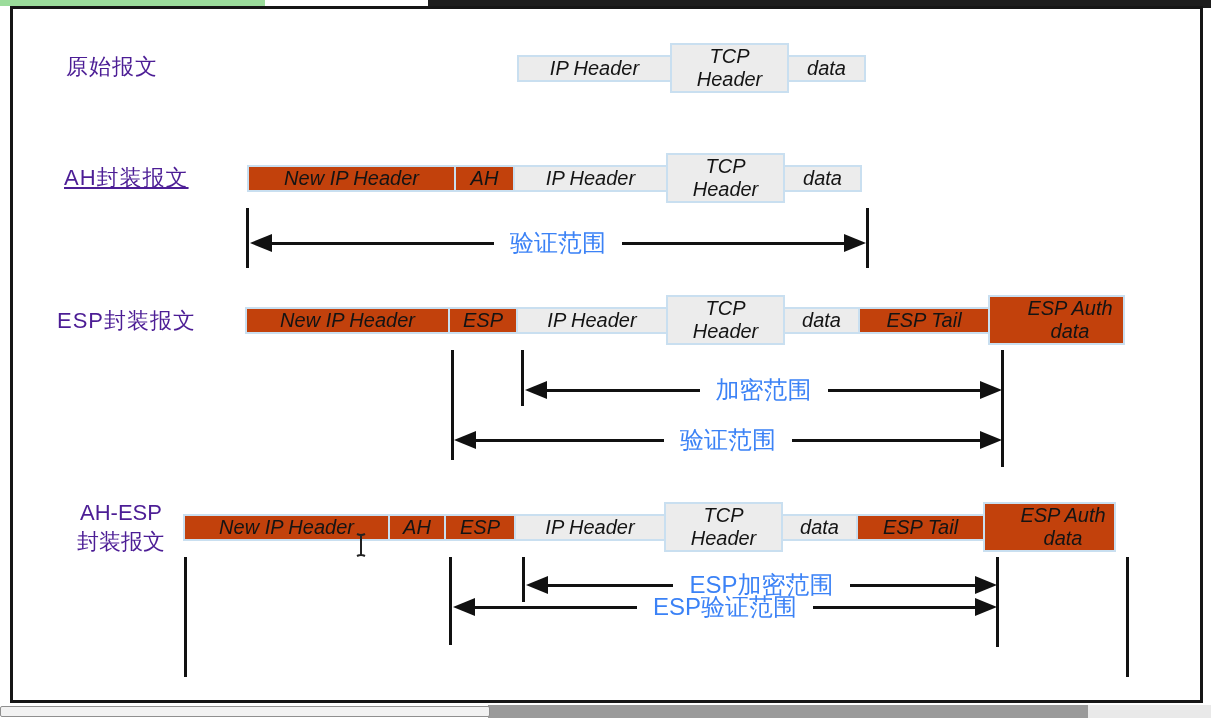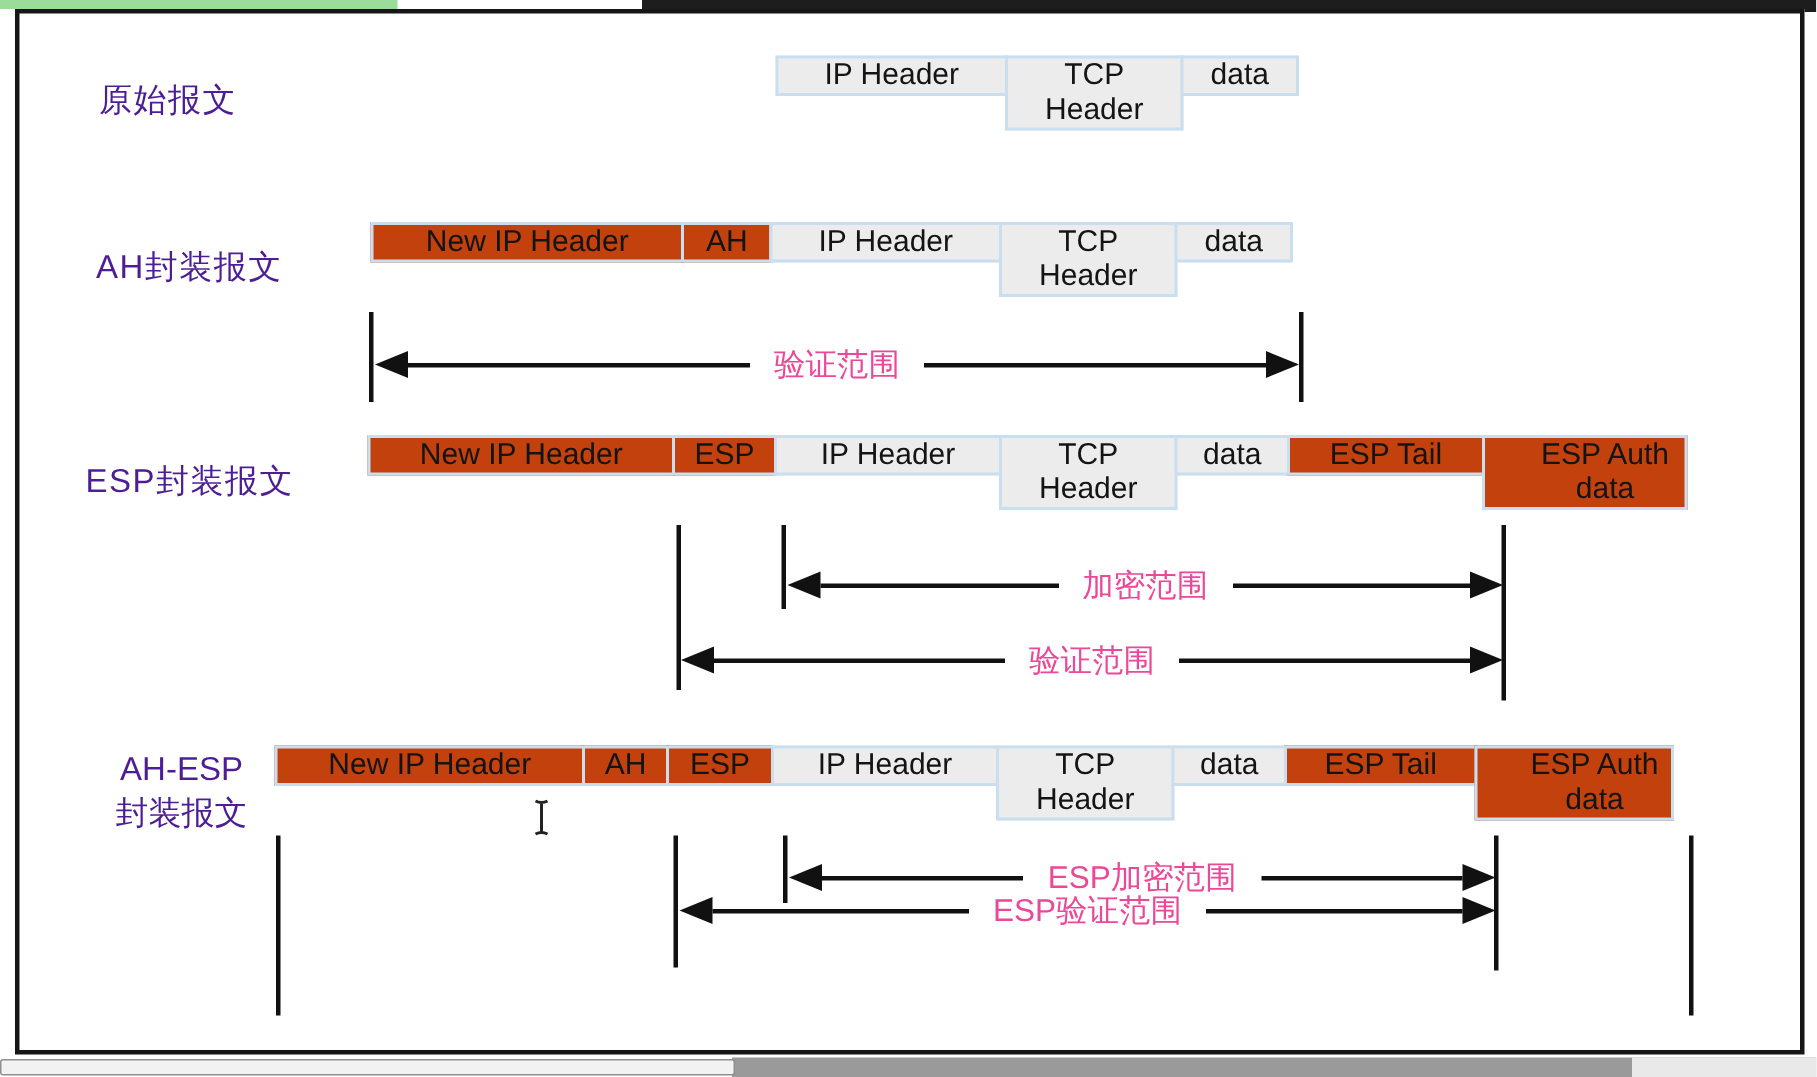--- a/index.html
+++ b/index.html
@@ -10,21 +10,21 @@
   .frame{left:10px;top:6px;width:1193px;height:697px;border:3px solid #161616;
          box-sizing:border-box;background:#fff;}
   .strip-green{left:0;top:0;width:265px;height:6px;background:#9bdc9b;}
   .strip-dark{left:428px;top:0;width:783px;height:8px;background:#1d1d1d;}
   
   .bottom-gray{left:488px;top:705px;width:723px;height:13px;background:#9a9a9a;}
   .bottom-light-right{left:1088px;top:705px;width:123px;height:13px;background:#e9e9e9;}
   .scroll-thumb{left:0;top:706px;width:490px;height:11px;background:#f2f2f2;
                 border:1px solid #8f8f8f;border-radius:2px;box-sizing:border-box;}
   
-  .prow{display:flex;align-items:flex-start;}
+  .prow{display:flex;align-items:center;font-style:italic;}
   .cell{box-sizing:border-box;border:2px solid #c9dff0;margin-left:-2px;
         display:flex;align-items:center;justify-content:center;text-align:center;
         font-size:20px;line-height:1.15;color:#141414;}
   .cell:first-child{margin-left:0;}
   .cell.orange{background:#c2410c;}
   .cell.gray{background:#ececec;}
   .cell .t{display:block;}
   .cell .t.narrow{max-width:88px;}
   .cell .t.narrow2{max-width:104px;margin-left:27px;}
   
@@ -32,21 +32,21 @@
   .rlabel.two{text-align:center;line-height:1.32;letter-spacing:0;}
   
   .vline{width:3px;background:#111;}
   
   .range{display:flex;align-items:center;height:30px;}
   .range .line{flex:1;height:3px;background:#111;}
   .range .tri-l{width:0;height:0;border-top:9px solid transparent;
                 border-bottom:9px solid transparent;border-right:22px solid #111;}
   .range .tri-r{width:0;height:0;border-top:9px solid transparent;
                 border-bottom:9px solid transparent;border-left:22px solid #111;}
-  .range .lbl{padding:0 16px;font-size:21px;color:#ec4899;white-space:nowrap;}
+  .range .lbl{padding:0 16px;font-size:24px;color:#3b82f6;white-space:nowrap;}
 </style>
 </head>
 <body>
 
 <div class="stage">
 
   <div class="abs strip-green"></div>
   <div class="abs strip-dark"></div>
   <div class="abs frame"></div>
 
@@ -56,21 +56,21 @@
         <span class="t">IP Header</span>
       </div>
     <div class="cell gray" style="width:119px;">
         <span class="t narrow">TCP Header</span>
       </div>
     <div class="cell gray" style="width:79px;">
         <span class="t">data</span>
       </div>
   </div>
 
-  <div class="abs rlabel" style="left:64px;top:163px;">AH封装报文</div>
+  <div class="abs rlabel" style="left:64px;top:163px;text-decoration:underline;">AH封装报文</div>
   <div class="abs prow" style="left:247px;top:148px;height:60px;">
     <div class="cell orange" style="width:209px;">
         <span class="t">New IP Header</span>
       </div>
     <div class="cell orange" style="width:61px;">
         <span class="t">AH</span>
       </div>
     <div class="cell gray" style="width:155px;">
         <span class="t">IP Header</span>
       </div>

